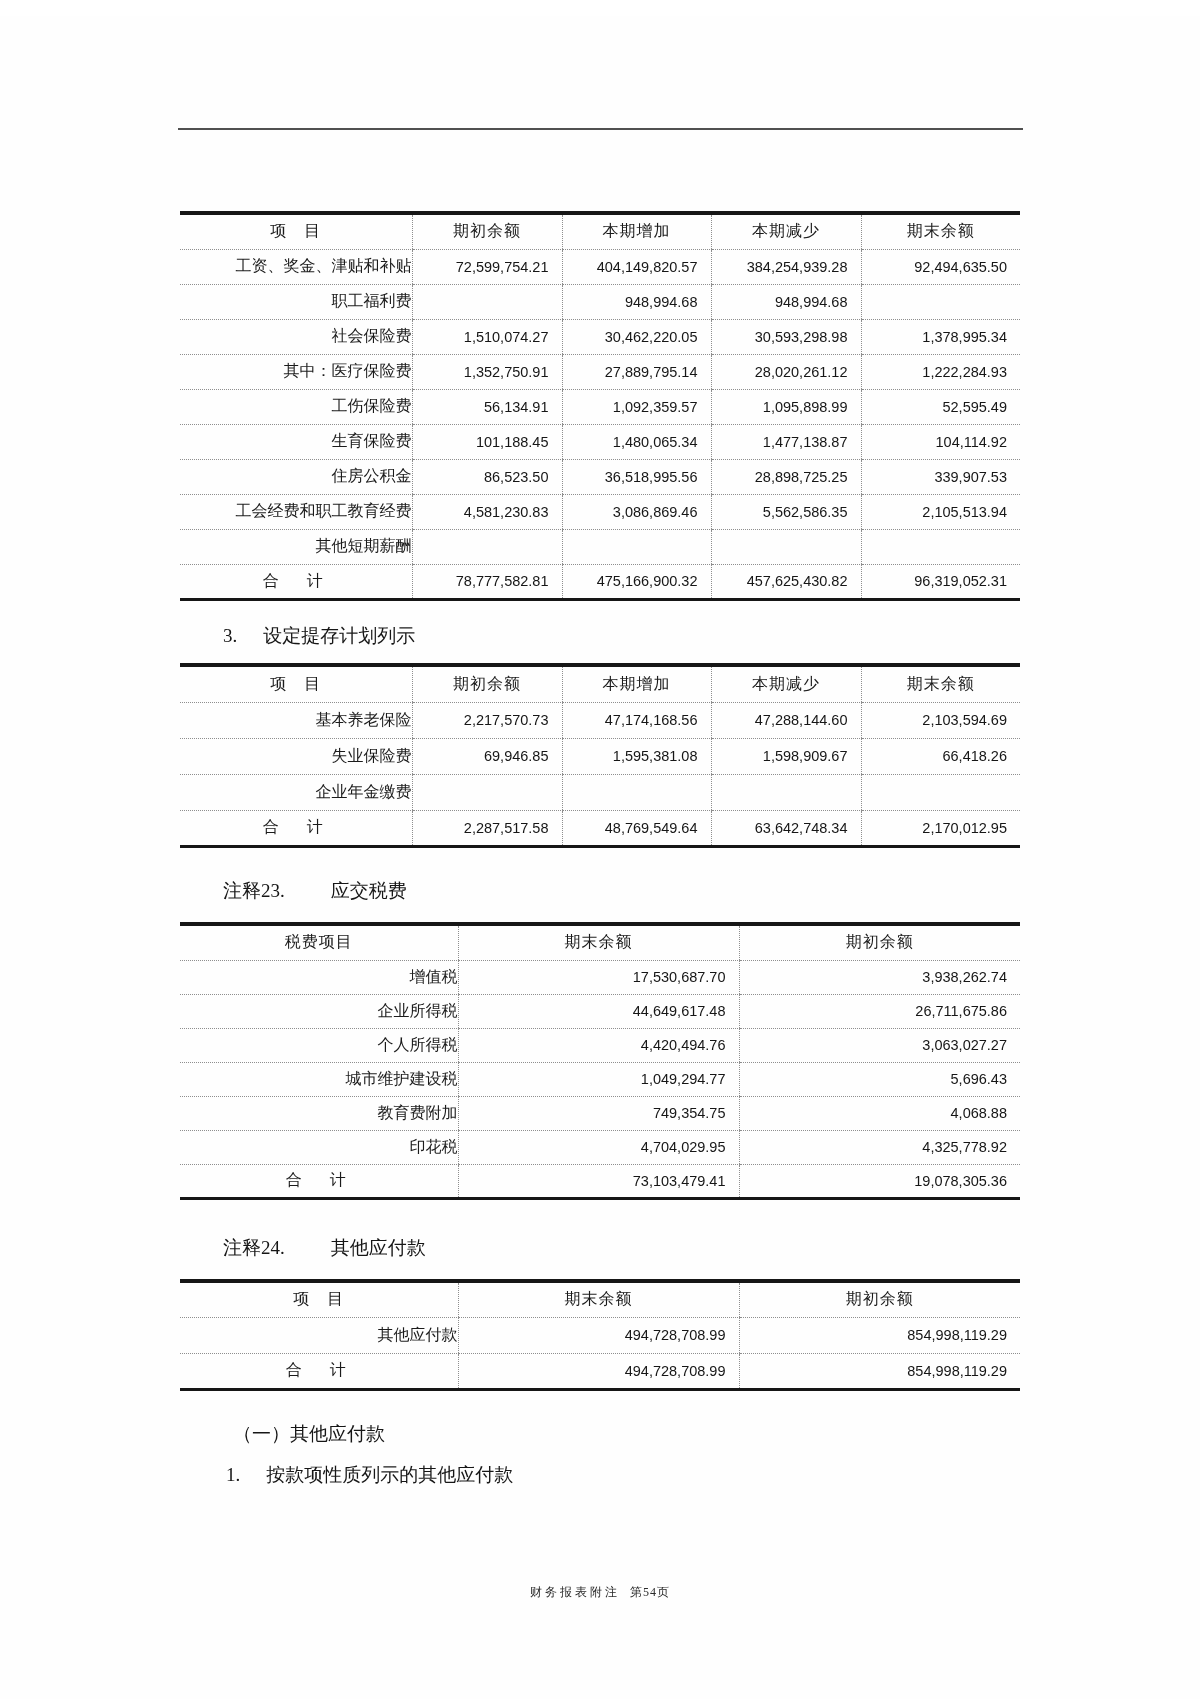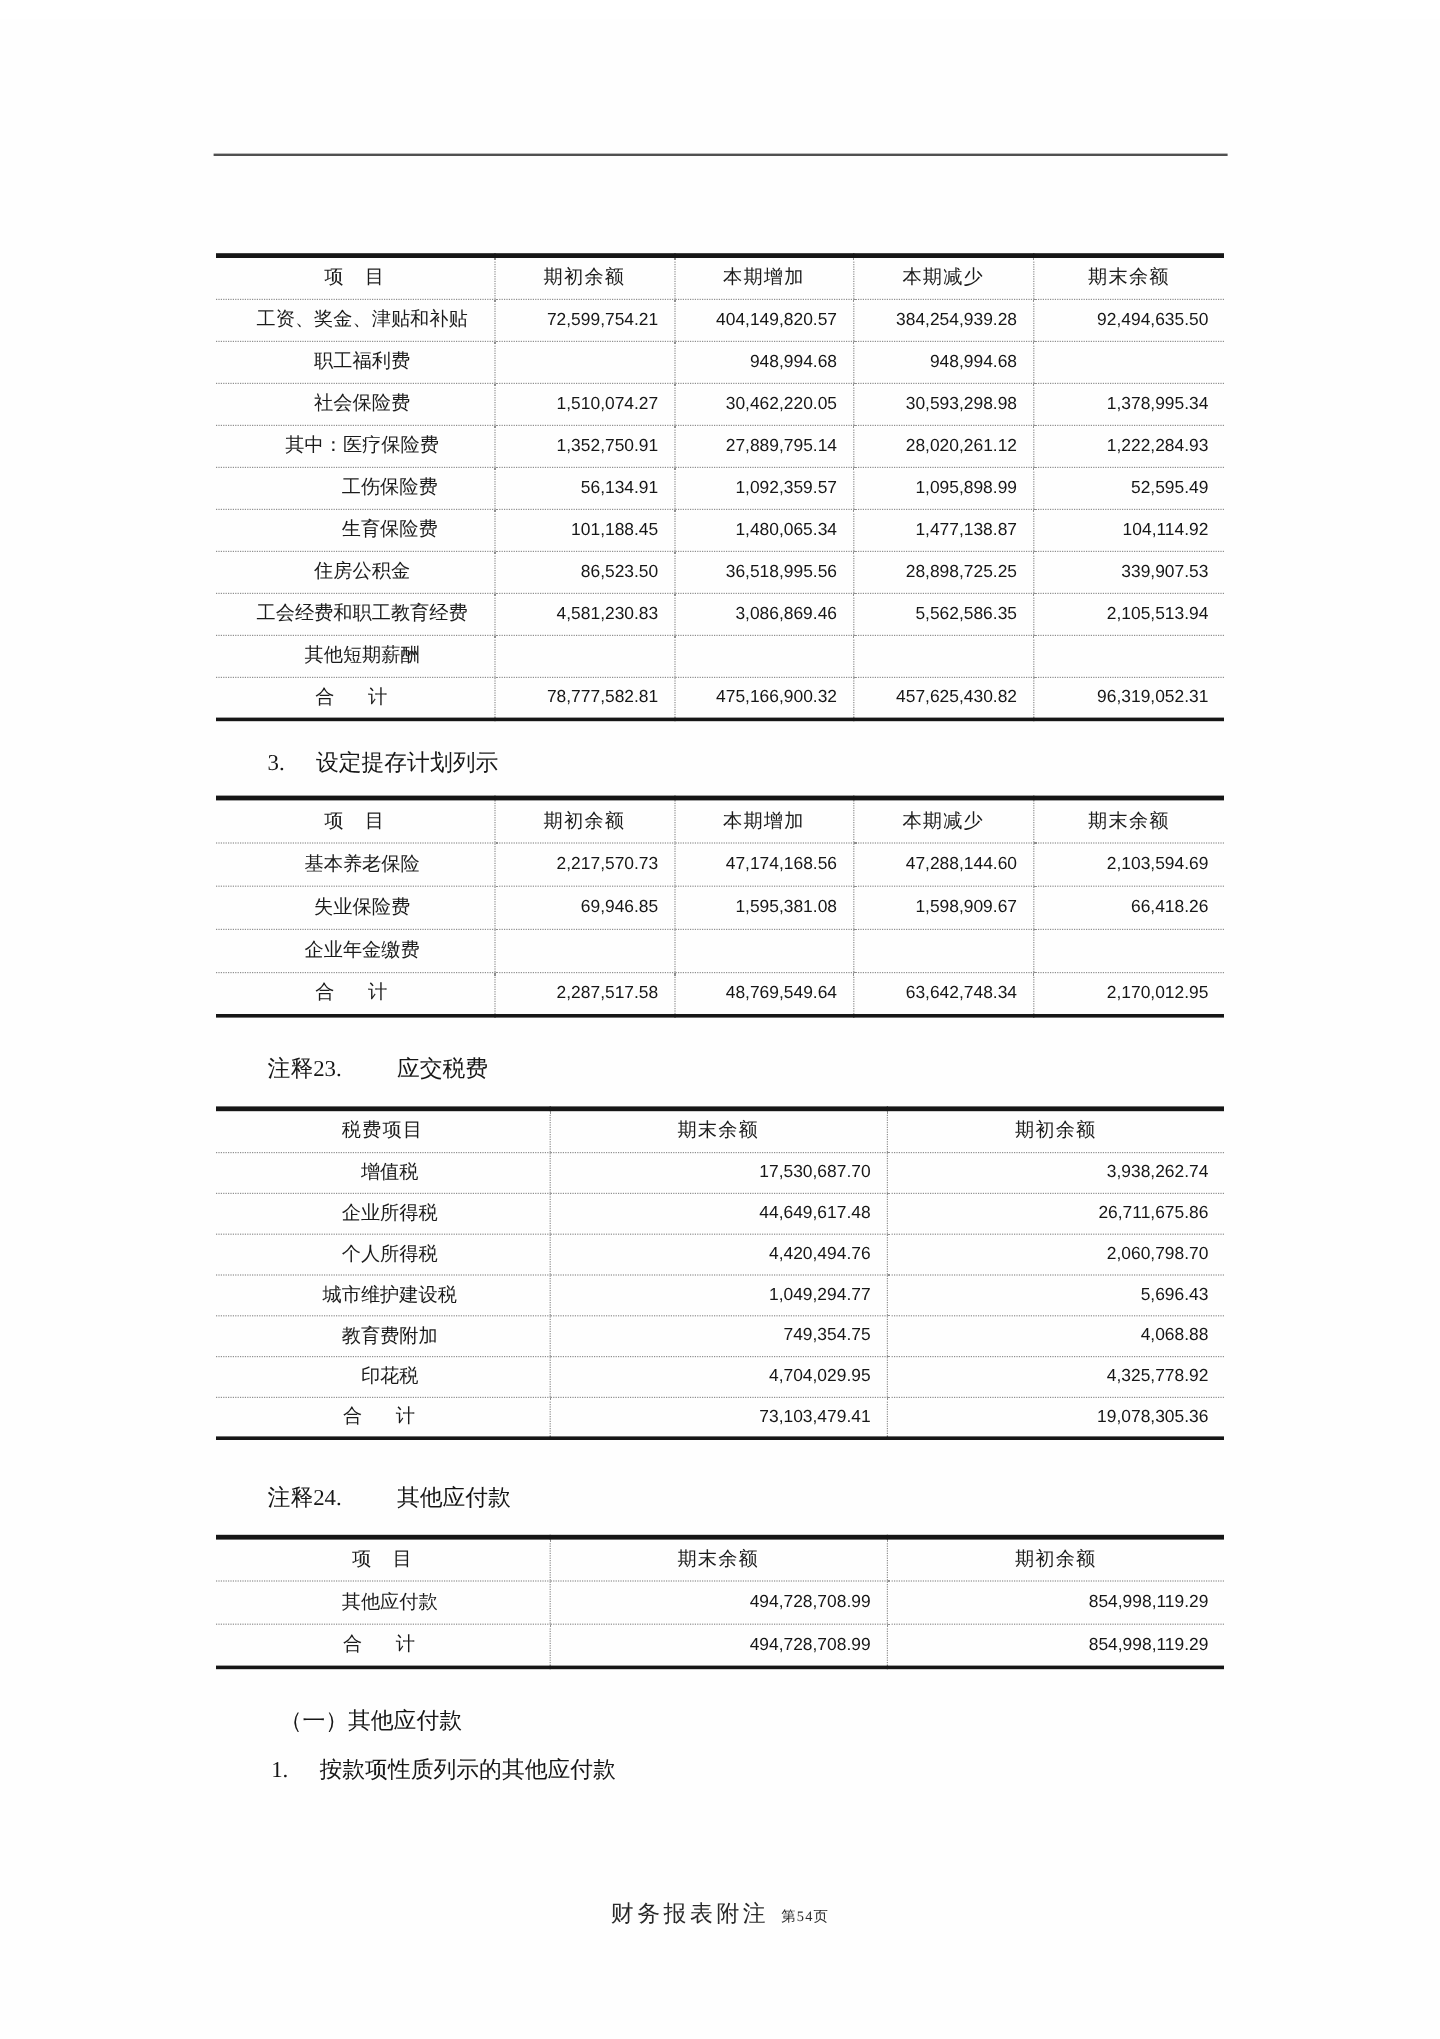--- a/index.html
+++ b/index.html
@@ -16,38 +16,38 @@
     border-collapse:collapse; table-layout:fixed;
     border-top:4px solid #161616; border-bottom:3px solid #161616;
   }
   .tbl th, .tbl td {
     border-bottom:1px dotted #8e8e8e;
     font-weight:normal; overflow:hidden; white-space:nowrap;
     vertical-align:middle;
   }
   .tbl th + th, .tbl td + td { border-left:1px dotted #8e8e8e; }
   .tbl th { text-align:center; font-size:16px; letter-spacing:1px; color:#1b1b1b; }
-  .c-label { text-align:center; padding-left:12px; font-size:16px; color:#1b1b1b; }
+  .c-label { text-align:right; padding-left:12px; font-size:16px; color:#1b1b1b; }
   .c-label.indent { padding-left:58px; }
   .c-label.total-label { text-align:center; padding-left:0; letter-spacing:6px; }
   .c-num {
     text-align:right; padding-right:13px;
     font-family:"Liberation Sans", sans-serif; font-size:14.5px; color:#161616;
   }
   .t1 th { height:36px; } .t1 td { height:35px; }
   .t2 th { height:37px; } .t2 td { height:36px; }
   .t3 th { height:36px; } .t3 td { height:34px; }
   .t4 th { height:36px; } .t4 td { height:36px; }
 
   .heading { position:absolute; font-weight:normal; font-size:19px; color:#161616; white-space:nowrap; }
   .heading .gap-sm { display:inline-block; margin-left:26px; }
   .heading .gap-lg { display:inline-block; margin-left:46px; }
 
   .footer { position:absolute; top:1566px; left:0; width:100%; text-align:center; color:#2a2a2a; }
-  .footer .ft { font-size:19px; letter-spacing:3px; }
+  .footer .ft { font-size:12px; letter-spacing:3px; }
   .footer .fp { font-size:12px; margin-left:10px; letter-spacing:1px; }
 </style>
 </head>
 <body>
 
 <div class="page">
 
   <div class="top-rule"></div>
 
   <table class="tbl t1" style="top:195px;">
@@ -218,21 +218,21 @@
           <td class="c-num">3,938,262.74</td>
         </tr>
         <tr>
           <td class="c-label">企业所得税</td>
           <td class="c-num">44,649,617.48</td>
           <td class="c-num">26,711,675.86</td>
         </tr>
         <tr>
           <td class="c-label">个人所得税</td>
           <td class="c-num">4,420,494.76</td>
-          <td class="c-num">2,060,798.70</td>
+          <td class="c-num">3,063,027.27</td>
         </tr>
         <tr>
           <td class="c-label">城市维护建设税</td>
           <td class="c-num">1,049,294.77</td>
           <td class="c-num">5,696.43</td>
         </tr>
         <tr>
           <td class="c-label">教育费附加</td>
           <td class="c-num">749,354.75</td>
           <td class="c-num">4,068.88</td>

